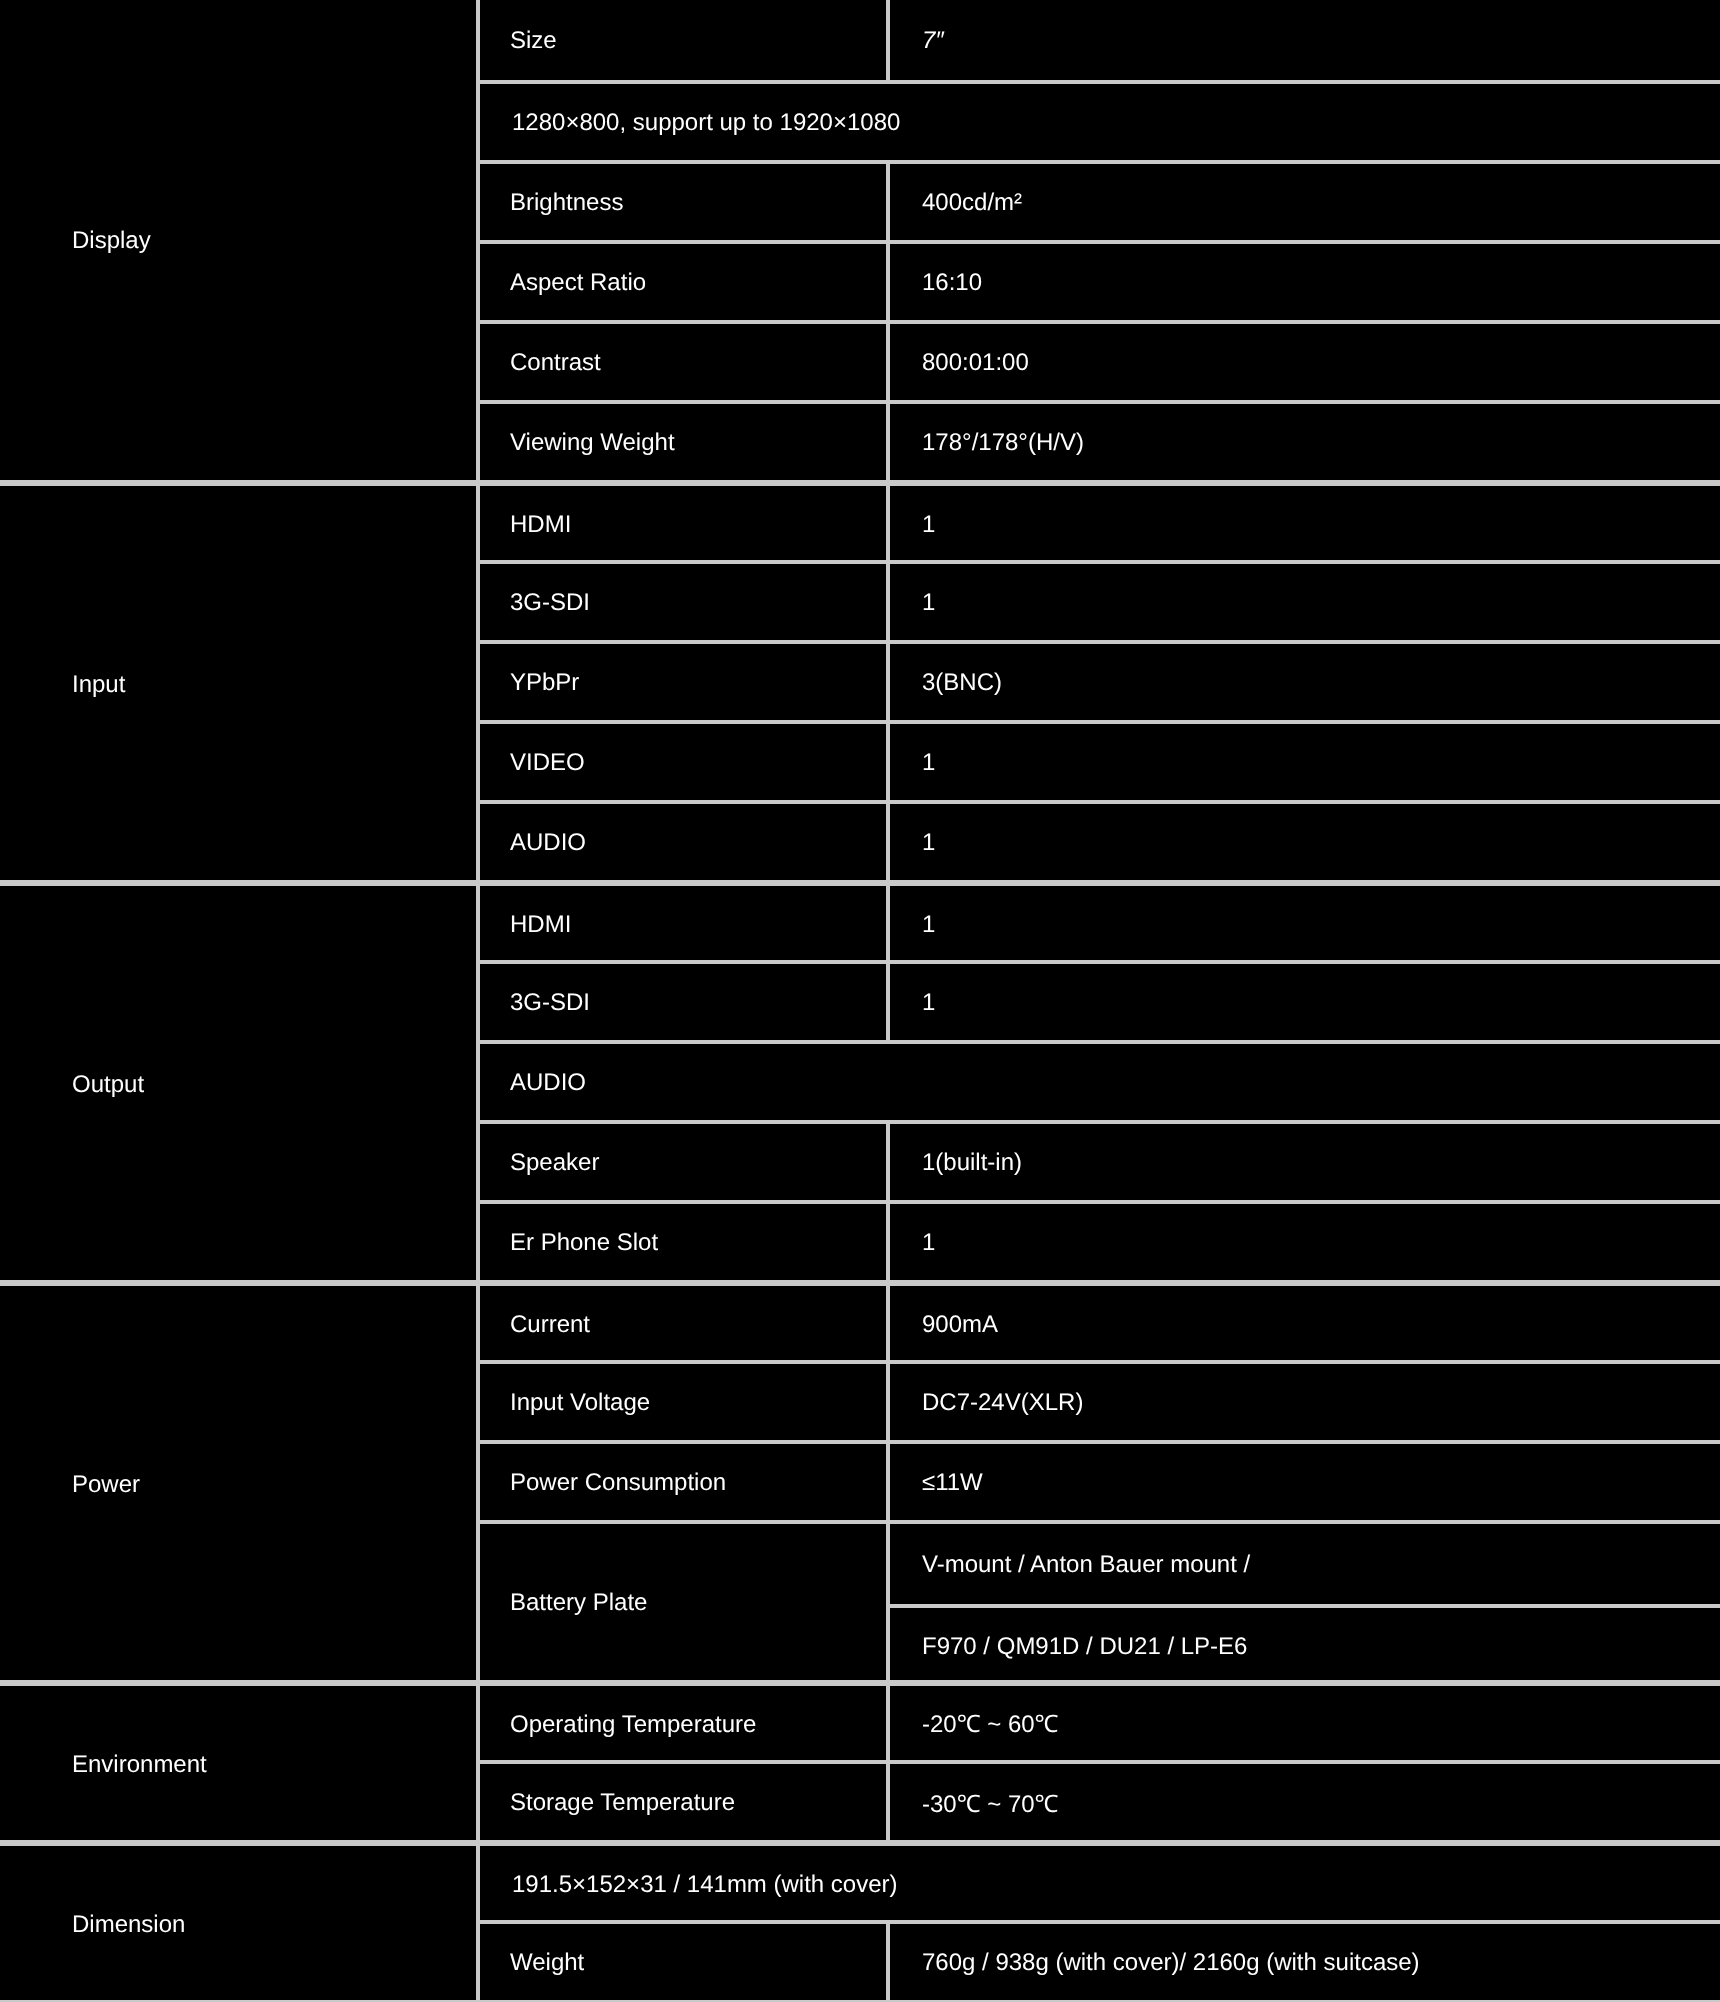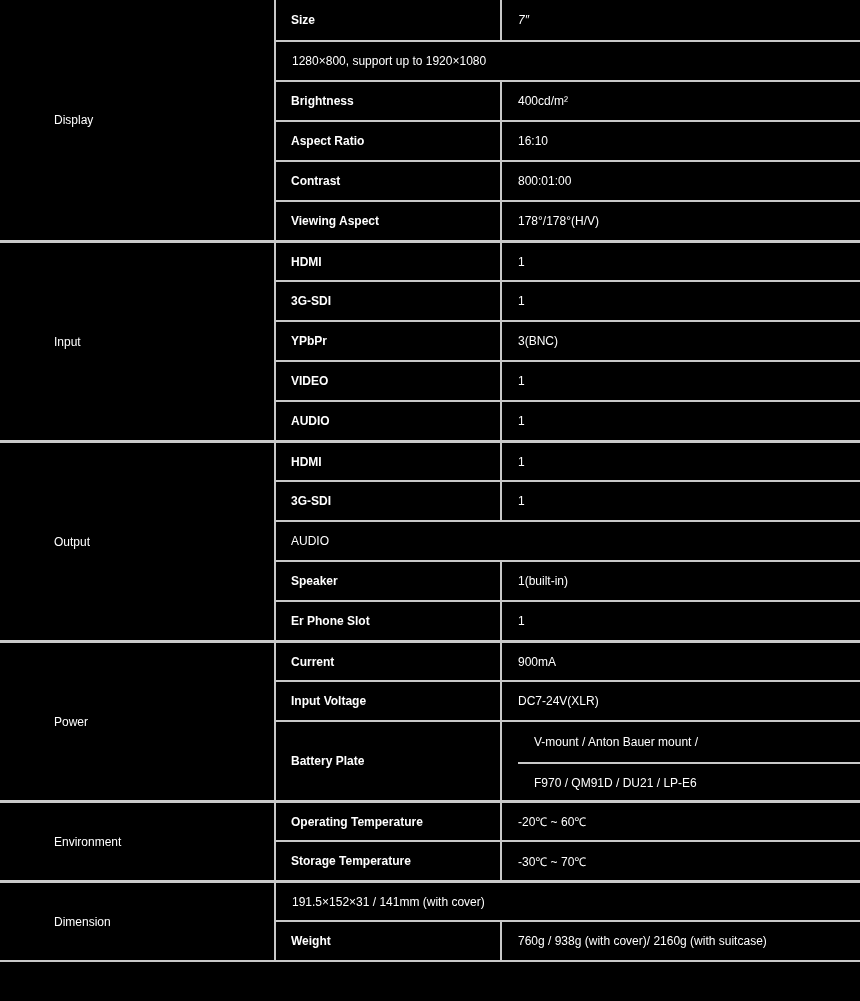--- a/index.html
+++ b/index.html
@@ -22,59 +22,57 @@
 
   .section { display: flex; }
   .section + .section { border-top: 3px solid var(--border); }
 
   .category-cell {
     width: 240px;
     box-sizing: border-box;
     border-right: 2px solid var(--border);
     display: flex;
     align-items: center;
-    padding-left: 18px;
-    margin-left: 36px;
+    padding-left: 36px;
   }
 
   .rows { flex: 1; display: flex; flex-direction: column; min-width: 0; }
 
   .row { display: flex; height: 40px; box-sizing: border-box; }
   .row + .row { border-top: 2px solid var(--border); }
   .section + .section .row:first-child { height: 37px; }
 
   .label-cell {
-    width: 226px;
+    width: 205px;
     box-sizing: border-box;
     border-right: 2px solid var(--border);
     display: flex;
     align-items: center;
     padding-left: 15px;
-    font-weight: bold;
   }
 
   .value-cell {
     flex: 1;
     display: flex;
     align-items: center;
     padding-left: 16px;
     white-space: nowrap;
     overflow: hidden;
   }
 
   .row.merged .merged-cell {
     flex: 1;
     display: flex;
     align-items: center;
     padding-left: 15px;
   }
 
   .row.double { height: 80px; }
   .row.double .label-cell { height: 100%; }
-  .value-stack { flex: 1; display: flex; flex-direction: column; margin-left: 16px; }
+  .value-stack { flex: 1; display: flex; flex-direction: column; }
   .value-stack .value-cell { height: 40px; box-sizing: border-box; flex: none; }
   .value-stack .value-cell + .value-cell { border-top: 2px solid var(--border); }
 
   .italic { font-style: italic; }
 </style>
 </head>
 <body>
 
 <div class="spec-table">
     <div class="section">
@@ -93,21 +91,21 @@
         </div>
         <div class="row">
           <div class="label-cell">Aspect Ratio</div>
           <div class="value-cell">16:10</div>
         </div>
         <div class="row">
           <div class="label-cell">Contrast</div>
           <div class="value-cell">800:01:00</div>
         </div>
         <div class="row">
-          <div class="label-cell">Viewing Aspect</div>
+          <div class="label-cell">Viewing Weight</div>
           <div class="value-cell">178°/178°(H/V)</div>
         </div>
       </div>
     </div>
     <div class="section">
       <div class="category-cell">Input</div>
       <div class="rows">
         <div class="row">
           <div class="label-cell">HDMI</div>
           <div class="value-cell">1</div>
@@ -157,20 +155,24 @@
     <div class="section">
       <div class="category-cell">Power</div>
       <div class="rows">
         <div class="row">
           <div class="label-cell">Current</div>
           <div class="value-cell">900mA</div>
         </div>
         <div class="row">
           <div class="label-cell">Input Voltage</div>
           <div class="value-cell">DC7-24V(XLR)</div>
+        </div>
+        <div class="row">
+          <div class="label-cell">Power Consumption</div>
+          <div class="value-cell">≤11W</div>
         </div>
         <div class="row double">
           <div class="label-cell">Battery Plate</div>
           <div class="value-stack">
             <div class="value-cell">V-mount / Anton Bauer mount /</div>
             <div class="value-cell">F970 / QM91D / DU21 / LP-E6</div>
           </div>
         </div>
       </div>
     </div>

